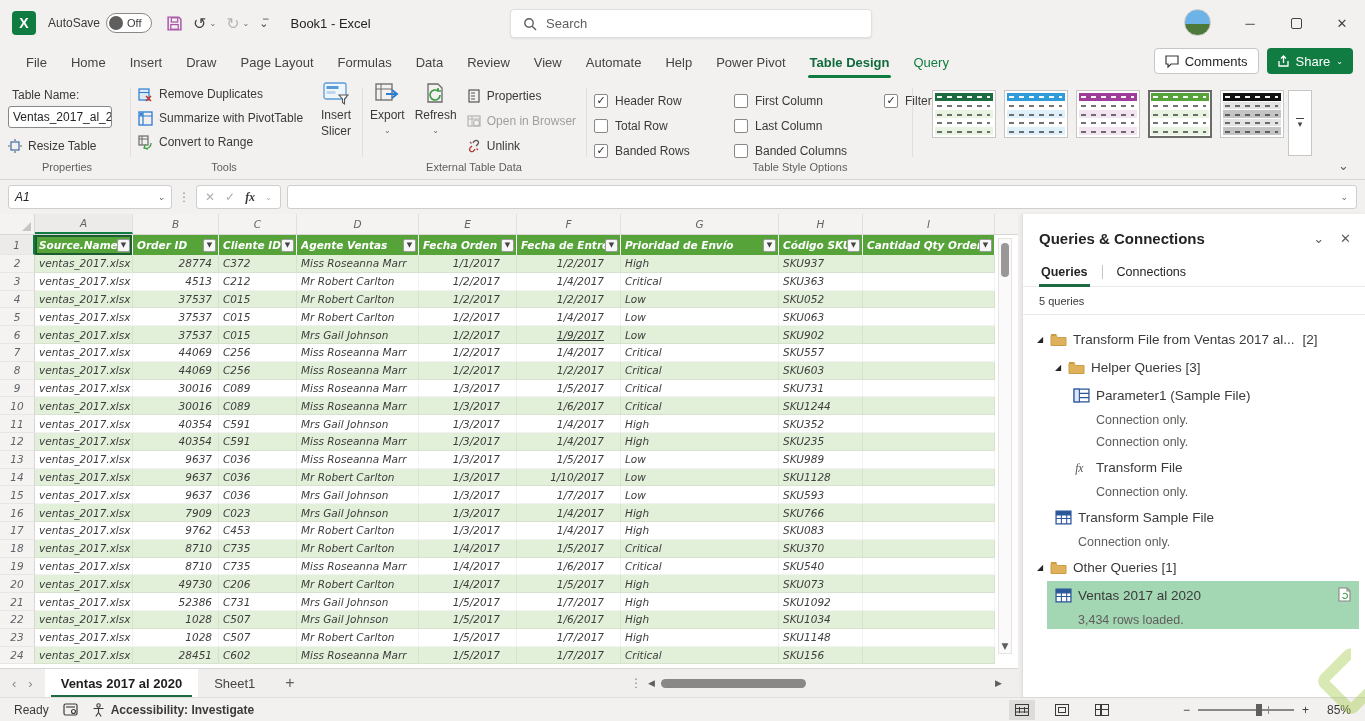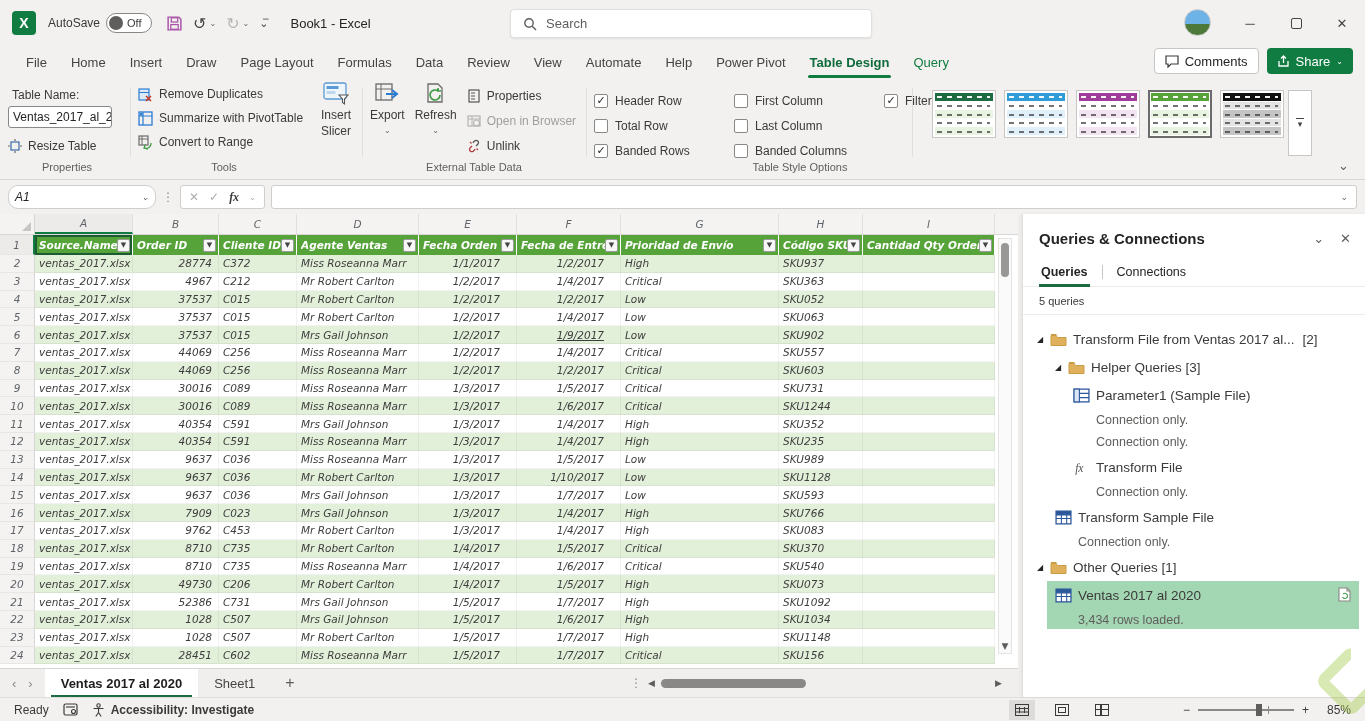--- a/index.html
+++ b/index.html
@@ -51,21 +51,21 @@
   .box { width:14px; height:14px; border:1px solid #8a8886; border-radius:2px; background:#fff; display:flex; align-items:center; justify-content:center; font-size:11px; color:#252423; }
   .gallery { display:flex; gap:8px; padding:8px 0 0 14px; }
   .swatch { width:64px; height:48px; background:#fff; border:1px solid #c8c6c4; padding:2px; display:flex; flex-direction:column; gap:1px; }
   .swatch.selected { border:2px solid #6b6b6b; padding:1px; }
   .sw-row { flex:1; background-repeat:no-repeat; background-size:90% 2px; background-position:center 55%; }
   .gallery-more { width:24px; height:66px; border:1px solid #c8c6c4; background:#fff; margin-left:4px; margin-top:8px; display:flex; align-items:center; justify-content:center; flex-direction:column; font-size:9px; color:#444; }
   .ribbon-collapse { position:absolute; right:16px; bottom:6px; font-size:13px; color:#605e5c; }
 
   
   .fbar { position:absolute; left:0; top:180px; right:0; height:34px; display:flex; align-items:center; padding:0 8px; gap:6px; }
-  .namebox { width:148px; height:24px; background:#fff; border:1px solid #d0cecc; border-radius:10px; display:flex; align-items:center; font-size:12px; color:#252423; padding:0 6px; font-style:italic; }
+  .namebox { width:164px; height:24px; background:#fff; border:1px solid #d0cecc; border-radius:3px; display:flex; align-items:center; font-size:12px; color:#252423; padding:0 6px; font-style:italic; }
   .namebox .dd { margin-left:auto; font-size:9px; color:#666; }
   .fx-cluster { display:flex; align-items:center; gap:10px; background:#fff; border:1px solid #d0cecc; border-radius:3px; height:24px; padding:0 8px; font-size:12px; color:#b0aeac; }
   .fx-cluster .fx { font-style:italic; font-family:"Liberation Serif", serif; color:#3b3a39; font-weight:bold; }
   .fbar-input { flex:1; height:24px; background:#fff; border:1px solid #d0cecc; border-radius:3px; display:flex; align-items:center; justify-content:flex-end; padding:0 8px; font-size:10px; color:#666; }
   .kebab { color:#8a8886; font-size:12px; }
 
   
   .gridzone { position:absolute; left:0; top:214px; width:1018px; height:454px; background:#fff; overflow:hidden; font-style:italic; font-family:"DejaVu Sans", cursive, sans-serif; }
   .colletters { display:flex; height:21px; background:#f4f3f2; border-bottom:1px solid #d8d6d4; }
   .corner { width:35px; border-right:1px solid #d8d6d4; position:relative; }
@@ -486,21 +486,21 @@
           <div class="cell band" style="width: 122px; padding-left: 4px;">Miss Roseanna Marr</div>
           <div class="cell a-right band" style="width: 98px; padding-right: 16px;">1/1/2017</div>
           <div class="cell a-right band" style="width: 104px; padding-right: 16px;">1/2/2017</div>
           <div class="cell band" style="width: 158px; padding-left: 4px;">High</div>
           <div class="cell band" style="width: 84px; padding-left: 4px;">SKU937</div>
           <div class="cell a-right band" style="width: 132px; padding-right: 4px;"></div>
         </div>
         <div class="grow">
           <div class="rnum">3</div>
           <div class="cell" style="width: 98px; padding-left: 4px;">ventas_2017.xlsx</div>
-          <div class="cell a-right" style="width: 86px; padding-right: 6px;">4967</div>
+          <div class="cell a-right" style="width: 86px; padding-right: 6px;">4513</div>
           <div class="cell" style="width: 78px; padding-left: 4px;">C212</div>
           <div class="cell" style="width: 122px; padding-left: 4px;">Mr Robert Carlton</div>
           <div class="cell a-right" style="width: 98px; padding-right: 16px;">1/2/2017</div>
           <div class="cell a-right" style="width: 104px; padding-right: 16px;">1/4/2017</div>
           <div class="cell" style="width: 158px; padding-left: 4px;">Critical</div>
           <div class="cell" style="width: 84px; padding-left: 4px;">SKU363</div>
           <div class="cell a-right" style="width: 132px; padding-right: 4px;"></div>
         </div>
         <div class="grow">
           <div class="rnum">4</div>

